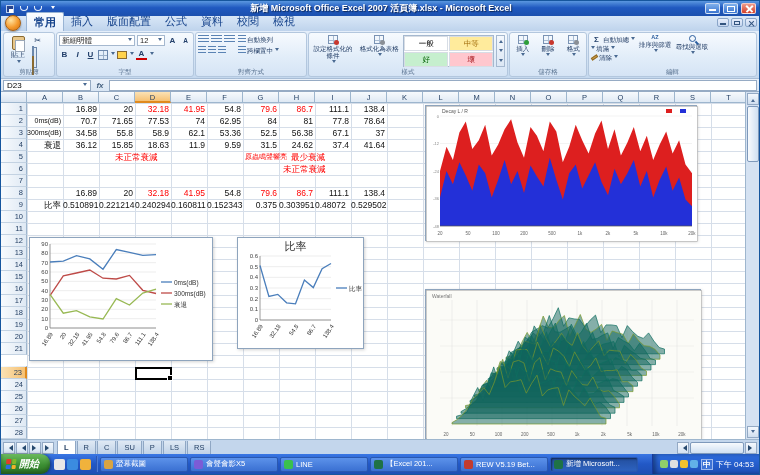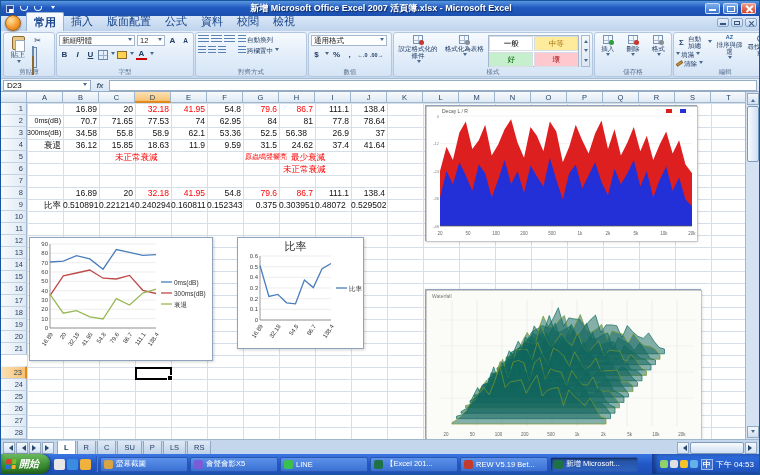--- a/index.html
+++ b/index.html
@@ -240,35 +240,20 @@
           <div class="txtbtn">
               <span class="al short"></span>
               <span>跨欄置中</span>
               <span class="dd"></span>
             </div>
         </div>
       </div>
       <div class="glabel">對齊方式</div>
     </div>
 
-    <div class="rgroup" style="width:84px">
-      <div class="combo" style="width:76px">
-          <span>通用格式</span>
-          <span class="dd"></span>
-        </div>
-      <div class="row" style="margin-top:3px">
-        <span class="ib">$</span>
-          <span class="dd"></span>
-        <span class="ib">%</span>
-        <span class="ib">,</span>
-        <span class="ib" style="font-size:5.5px">←.0</span>
-        <span class="ib" style="font-size:5.5px">.00→</span>
-      </div>
-      <div class="glabel">數值</div>
-    </div>
 
     <div class="rgroup" style="width:200px;display:flex;gap:2px">
       <div class="bigbtn">
         <span class="ic-grid">
             <span class="dot r"></span>
           </span>
         <span>設定格式化的條件</span>
           <span class="dd"></span>
       </div>
       <div class="bigbtn">
@@ -435,22 +420,22 @@
         <div class="cell" style="top: 23px; left: 278px; width: 36px;">81</div>
         <div class="cell" style="top: 23px; left: 314px; width: 36px;">77.8</div>
         <div class="cell" style="top: 23px; left: 350px; width: 36px;">78.64</div>
         <div class="cell small" style="top: 35px; left: 26px; width: 36px;">300ms(dB)</div>
         <div class="cell" style="top: 35px; left: 62px; width: 36px;">34.58</div>
         <div class="cell" style="top: 35px; left: 98px; width: 36px;">55.8</div>
         <div class="cell" style="top: 35px; left: 134px; width: 36px;">58.9</div>
         <div class="cell" style="top: 35px; left: 170px; width: 36px;">62.1</div>
         <div class="cell" style="top: 35px; left: 206px; width: 36px;">53.36</div>
         <div class="cell" style="top: 35px; left: 242px; width: 36px;">52.5</div>
-        <div class="cell" style="top: 35px; left: 272px; width: 36px;">56.38</div>
-        <div class="cell" style="top: 35px; left: 314px; width: 36px;">26.9</div>
+        <div class="cell" style="top: 35px; left: 278px; width: 36px;">56.38</div>
+        <div class="cell" style="top: 35px; left: 314px; width: 36px;">67.1</div>
         <div class="cell" style="top: 35px; left: 350px; width: 36px;">37</div>
         <div class="cell" style="top: 47px; left: 26px; width: 36px;">衰退</div>
         <div class="cell" style="top: 47px; left: 62px; width: 36px;">36.12</div>
         <div class="cell" style="top: 47px; left: 98px; width: 36px;">15.85</div>
         <div class="cell" style="top: 47px; left: 134px; width: 36px;">18.63</div>
         <div class="cell" style="top: 47px; left: 170px; width: 36px;">11.9</div>
         <div class="cell" style="top: 47px; left: 206px; width: 36px;">9.59</div>
         <div class="cell" style="top: 47px; left: 242px; width: 36px;">31.5</div>
         <div class="cell" style="top: 47px; left: 278px; width: 36px;">24.62</div>
         <div class="cell" style="top: 47px; left: 314px; width: 36px;">37.4</div>

